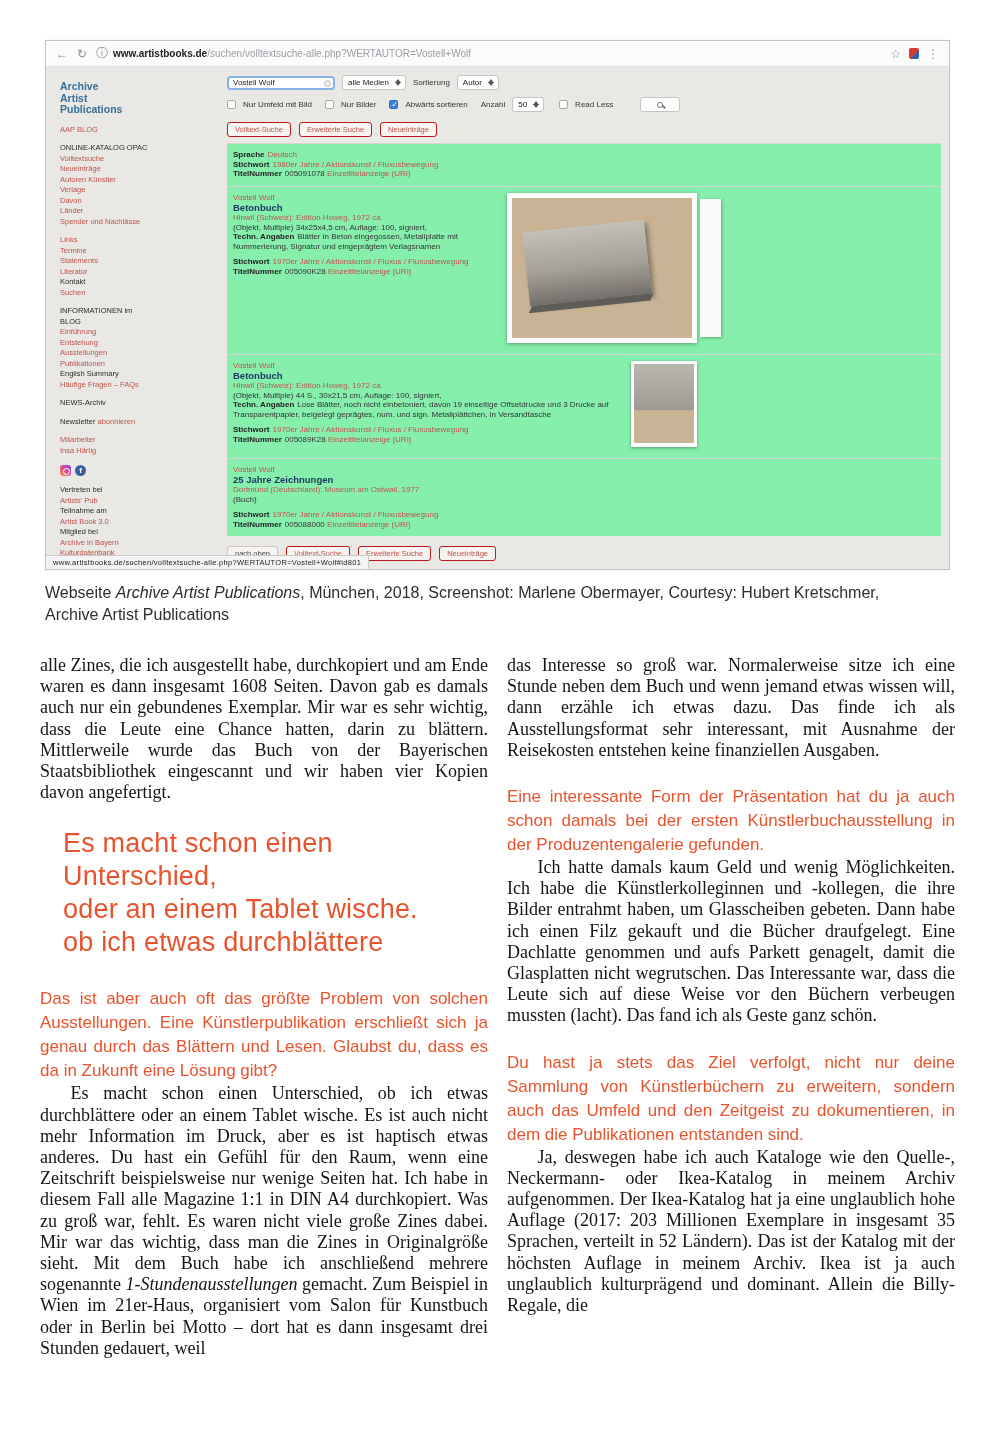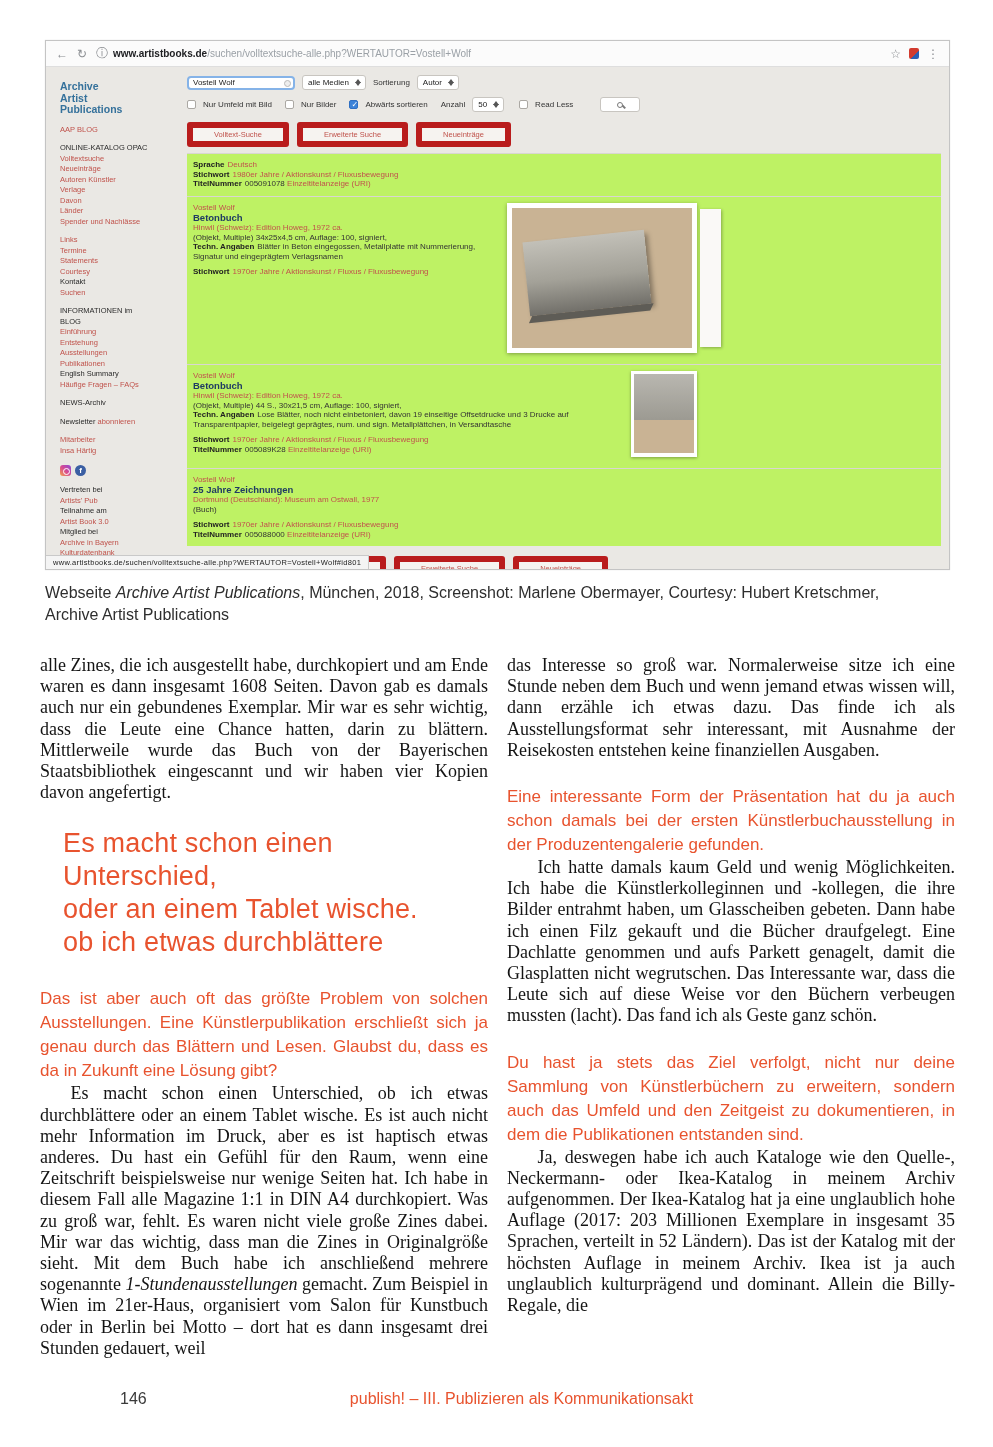--- a/index.html
+++ b/index.html
@@ -13,21 +13,21 @@
   .chrome { height:26px; display:flex; align-items:center; gap:9px; padding:0 10px;
             background:#FBFBFB; border-bottom:1px solid #DEDEDE; color:#5f6368; }
   .chrome .nav-ic { font-size:12px; color:#8a8d91; cursor:default; }
   .urlbox { flex:1; display:flex; align-items:center; gap:5px; font-size:10px; }
   .url-host { color:#202124; font-weight:bold; }
   .url-path { color:#9aa0a6; }
   .chrome-right { display:flex; align-items:center; gap:8px; }
   .ext-ic { width:10px; height:11px; background:linear-gradient(135deg,#d23b2f 60%,#2b5fb4 60%); border-radius:2px; }
 
   .site { display:flex; height:502px; background:#EAE8E4; overflow:hidden;
-          font-family:"Liberation Sans", sans-serif; }
+          font-family:"Liberation Sans", sans-serif;gap:40px; }
 
   
   .site-sidebar { width:133px; padding:14px 4px 0 14px; flex:none; }
   .brand { color:#35719B; font-weight:bold; font-size:10.5px; line-height:11.5px; margin-bottom:9px; }
   .s-link, .s-hdr, .s-dark { font-size:7.5px; line-height:10.5px; }
   .s-link { color:#C0534C; }
   .s-hdr { color:#2b2b2b; font-weight:normal; }
   .s-dark { color:#2b2b2b; }
   .gap { margin-top:8px; }
   .soc-row { display:flex; gap:4px; margin-top:9px; margin-bottom:9px; }
@@ -47,24 +47,24 @@
   .sel::after  { content:""; position:absolute; right:4px; bottom:3px; border-left:3px solid transparent; border-right:3px solid transparent; border-top:4px solid #555; }
   .cbox { width:9px; height:9px; border:1px solid #ABA8A3; border-radius:2px; background:#fff; display:inline-block; flex:none; }
   .cbox.on { background:#3B82D8; border-color:#2F6FC2; position:relative; }
   .cbox.on::after { content:"✓"; position:absolute; left:1px; top:-1px; color:#fff; font-size:8px; }
   .cb-lab { margin-right:6px; }
   .btn-search { width:40px; height:15px; background:#fff; border:1px solid #C8C5C0; border-radius:3px;
                 display:flex; align-items:center; justify-content:center; margin-left:14px; }
   .mag { width:6px; height:6px; border:1.5px solid #7a7a7a; border-radius:50%; position:relative; }
   .mag::after { content:""; position:absolute; width:4px; height:1.5px; background:#7a7a7a; transform:rotate(45deg); right:-3.5px; bottom:-1px; }
   .rbtn-row { display:flex; gap:8px; margin:10px 0 6px 0; }
-  .rbtn { font-size:7.5px; color:#C0534C; background:#F6F3F0; border:6px solid #b91c1c; border-radius:3px; padding:2px 21px; }
+  .rbtn { font-size:7.5px; color:#C0534C; background:#F6F3F0; border:1px solid #b91c1c; border-radius:3px; padding:2px 7px; }
   .rbtn.dk { color:#444; border-color:#C9C5C0; }
 
-  .results { background:#bef264; }
+  .results { background:#86efac; }
   .result { border-top:1px solid #D9D6D1; padding:6px 6px 7px 6px; font-size:8px; line-height:9.5px; color:#333; display:flow-root; }
   .r-author { color:#C0534C; }
   .r-title { color:#1F3B63; font-weight:bold; font-size:9.5px; line-height:11px; }
   .r-pub { color:#C0534C; }
   .r-red { color:#C0534C; }
   .r-b { font-weight:bold; color:#222; margin-right:3px; }
   .r-sp { height:6px; }
   .result-1 { min-height:156px; }
 
   .photo-large { float:right; width:190px; height:150px; margin:0 238px 4px 8px; background:#fff;
@@ -133,21 +133,21 @@
         <div class="s-link">Volltextsuche</div>
         <div class="s-link">Neueinträge</div>
         <div class="s-link">Autoren Künstler</div>
         <div class="s-link">Verlage</div>
         <div class="s-link">Davon</div>
         <div class="s-link">Länder</div>
         <div class="s-link">Spender und Nachlässe</div>
         <div class="s-link gap">Links</div>
         <div class="s-link">Termine</div>
         <div class="s-link">Statements</div>
-        <div class="s-link">Courtesy</div>
+        <div class="s-link">Literatur</div>
         <div class="s-dark">Kontakt</div>
         <div class="s-link">Suchen</div>
         <div class="s-hdr gap" style="width:80px">INFORMATIONEN im BLOG</div>
         <div class="s-link">Einführung</div>
         <div class="s-link">Entstehung</div>
         <div class="s-link">Ausstellungen</div>
         <div class="s-link">Publikationen</div>
         <div class="s-dark">English Summary</div>
         <div class="s-link">Häufige Fragen – FAQs</div>
         <div class="s-hdr gap">NEWS-Archiv</div>
@@ -221,20 +221,21 @@
                 </div>
               <div class="photo-sheet"></div>
             </div>
             <div class="r-author">Vostell Wolf</div>
             <div class="r-title">Betonbuch</div>
             <div class="r-pub">Hinwil (Schweiz): Edition Howeg, 1972 ca.</div>
             <div>(Objekt, Multiple) 34x25x4,5 cm, Auflage: 100, signiert,</div>
             <div><span class="r-b">Techn. Angaben</span><span>Blätter in Beton eingegossen, Metallplatte mit Nummerierung, Signatur und eingeprägtem Verlagsnamen</span></div>
             <div class="r-sp"></div>
             <div><span class="r-b">Stichwort</span><span class="r-red">1970er Jahre / Aktionskunst / Fluxus / Fluxusbewegung</span></div>
+            <div><span class="r-b">TitelNummer</span><span>005090K28</span> <span class="r-red">Einzeltitelanzeige (URI)</span></div>
           </div>
 
           <div class="result">
             <div class="photo-small">
               <div class="ps-top"></div>
               <div class="ps-bot"></div>
             </div>
             <div class="r-author">Vostell Wolf</div>
             <div class="r-title">Betonbuch</div>
             <div class="r-pub">Hinwil (Schweiz): Edition Howeg, 1972 ca.</div>
@@ -284,18 +285,14 @@
     </div>
     <div class="col">
       <p class="serif">das Interesse so groß war. Normalerweise sitze ich eine Stunde neben dem Buch und wenn jemand etwas wissen will, dann erzähle ich etwas dazu. Das finde ich als Ausstellungsformat sehr interessant, mit Ausnahme der Reisekosten entstehen keine finanziellen Ausgaben.</p>
       <p class="question q-gap">Eine interessante Form der Präsentation hat du ja auch schon damals bei der ersten Künstlerbuchaus­stellung in der Produzentengalerie gefunden.</p>
       <p class="serif ind">Ich hatte damals kaum Geld und wenig Möglichkeiten. Ich habe die Künstlerkolleginnen und -kollegen, die ihre Bilder entrahmt haben, um Glasscheiben gebeten. Dann habe ich einen Filz gekauft und die Bücher draufgelegt. Eine Dachlatte genommen und aufs Parkett genagelt, damit die Glasplatten nicht wegrutschen. Das Interessante war, dass die Leute sich auf diese Weise vor den Büchern verbeugen mussten (lacht). Das fand ich als Geste ganz schön.</p>
       <p class="question q-gap">Du hast ja stets das Ziel verfolgt, nicht nur deine Sammlung von Künstlerbüchern zu erweitern, sondern auch das Umfeld und den Zeitgeist zu dokumentieren, in dem die Publikationen entstanden sind.</p>
       <p class="serif ind">Ja, deswegen habe ich auch Kataloge wie den Quelle-, Neckermann- oder Ikea-Katalog in meinem Archiv aufgenommen. Der Ikea-Katalog hat ja eine unglaublich hohe Auflage (2017: 203 Millionen Exemplare in insgesamt 35 Sprachen, verteilt in 52 Ländern). Das ist der Katalog mit der höchsten Auflage in meinem Archiv. Ikea ist ja auch unglaublich kulturprägend und dominant. Allein die Billy-Regale, die</p>
     </div>
   </div>
 
-  <div class="pagefooter">
-    <span class="page-num">146</span>
-    <div class="footer-title">publish! – III. Publizieren als Kommunikationsakt</div>
-  </div>
 
 </div>
 
 </body></html>

